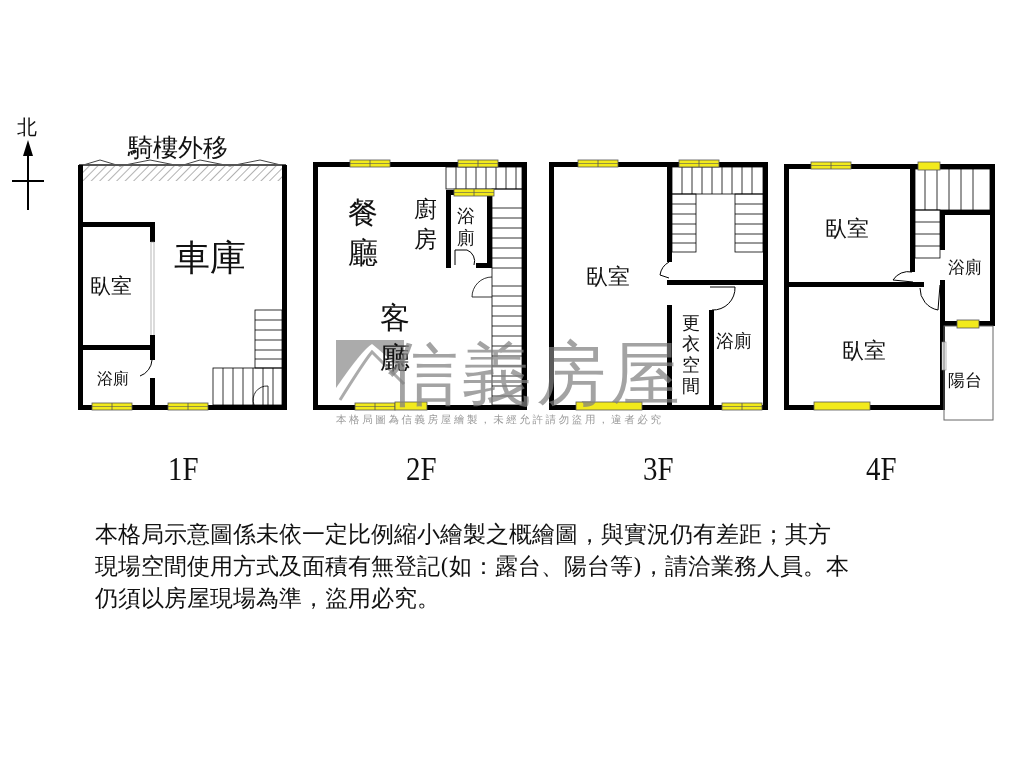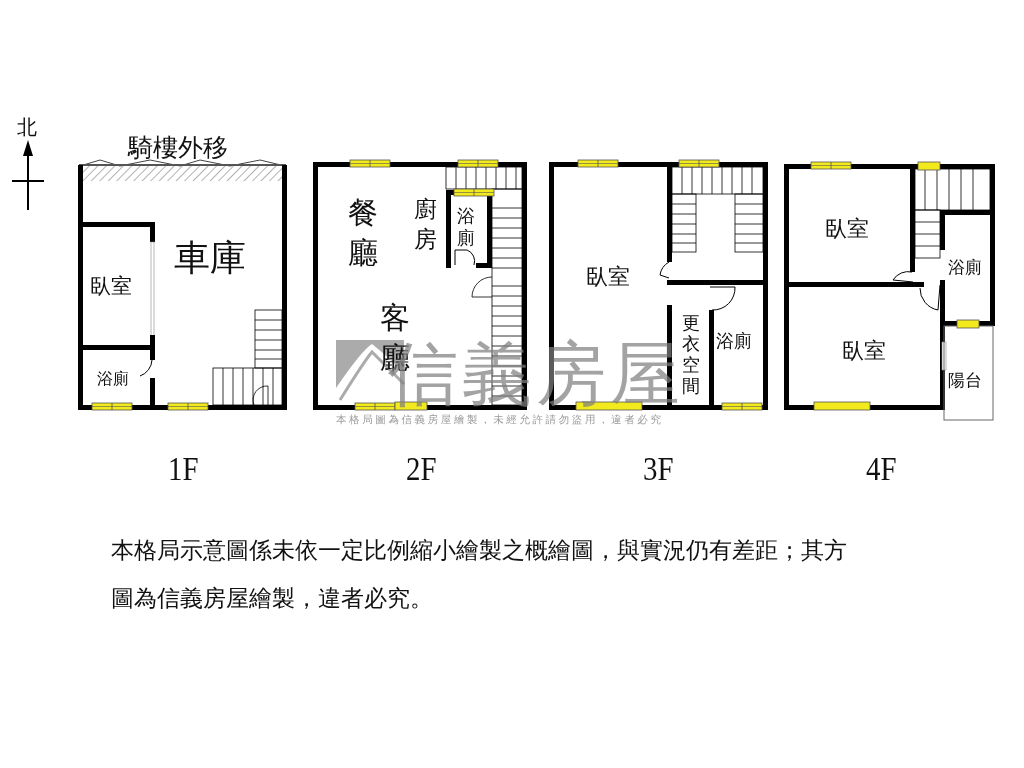--- a/index.html
+++ b/index.html
@@ -3,21 +3,21 @@
 <meta charset="utf-8">
 <style>
   html, body { margin:0; padding:0; background:#ffffff; }
   body { width:1024px; height:768px; position:relative; overflow:hidden;
          font-family: "DejaVu Serif", "Liberation Serif", serif; color:#111; }
   svg.plan { position:absolute; left:0; top:0; }
   .floor-label { position:absolute; top:450px; font-family:"Liberation Serif", "DejaVu Serif", serif;
                  font-size:34px; color:#111; transform:scaleX(0.85); transform-origin:left top; }
   .disclaimer { position:absolute; left:95px; top:518px; width:890px;
                 font-family:"DejaVu Serif", "Liberation Serif", serif; font-size:23px; line-height:32px; color:#111; }
-  .disclaimer p { margin:16px; white-space:nowrap; }
+  .disclaimer p { margin:0; white-space:nowrap; }
   .copyright { position:absolute; left:336px; top:413px; font-family:Liberation Serif, serif;
                font-size:10.5px; letter-spacing:2.6px; color:#9a9a9a; white-space:nowrap; }
   .wm-text { position:absolute; left:388px; top:328px; font-family:"DejaVu Sans", sans-serif;
              font-size:70px; color:rgba(128,128,128,0.72); letter-spacing:4px; white-space:nowrap; }
 </style>
 </head>
 <body>
 
 <svg class="plan" width="1024" height="768" viewBox="0 0 1024 768">
   <defs>
@@ -246,14 +246,15 @@
 <div class="wm-text">信義房屋</div>
 <div class="copyright">本格局圖為信義房屋繪製，未經允許請勿盜用，違者必究</div>
 
 <div class="floor-label" style="left:168px;">1F</div>
 <div class="floor-label" style="left:406px;">2F</div>
 <div class="floor-label" style="left:643px;">3F</div>
 <div class="floor-label" style="left:866px;">4F</div>
 
 <div class="disclaimer">
   <p>本格局示意圖係未依一定比例縮小繪製之概繪圖，與實況仍有差距；其方</p>
-  <p>圖為信義房屋繪製，違者必究。</p>
+  <p>現場空間使用方式及面積有無登記(如：露台、陽台等)，請洽業務人員。本</p>
+  <p>仍須以房屋現場為準，盜用必究。</p>
 </div>
 
 </body></html>

